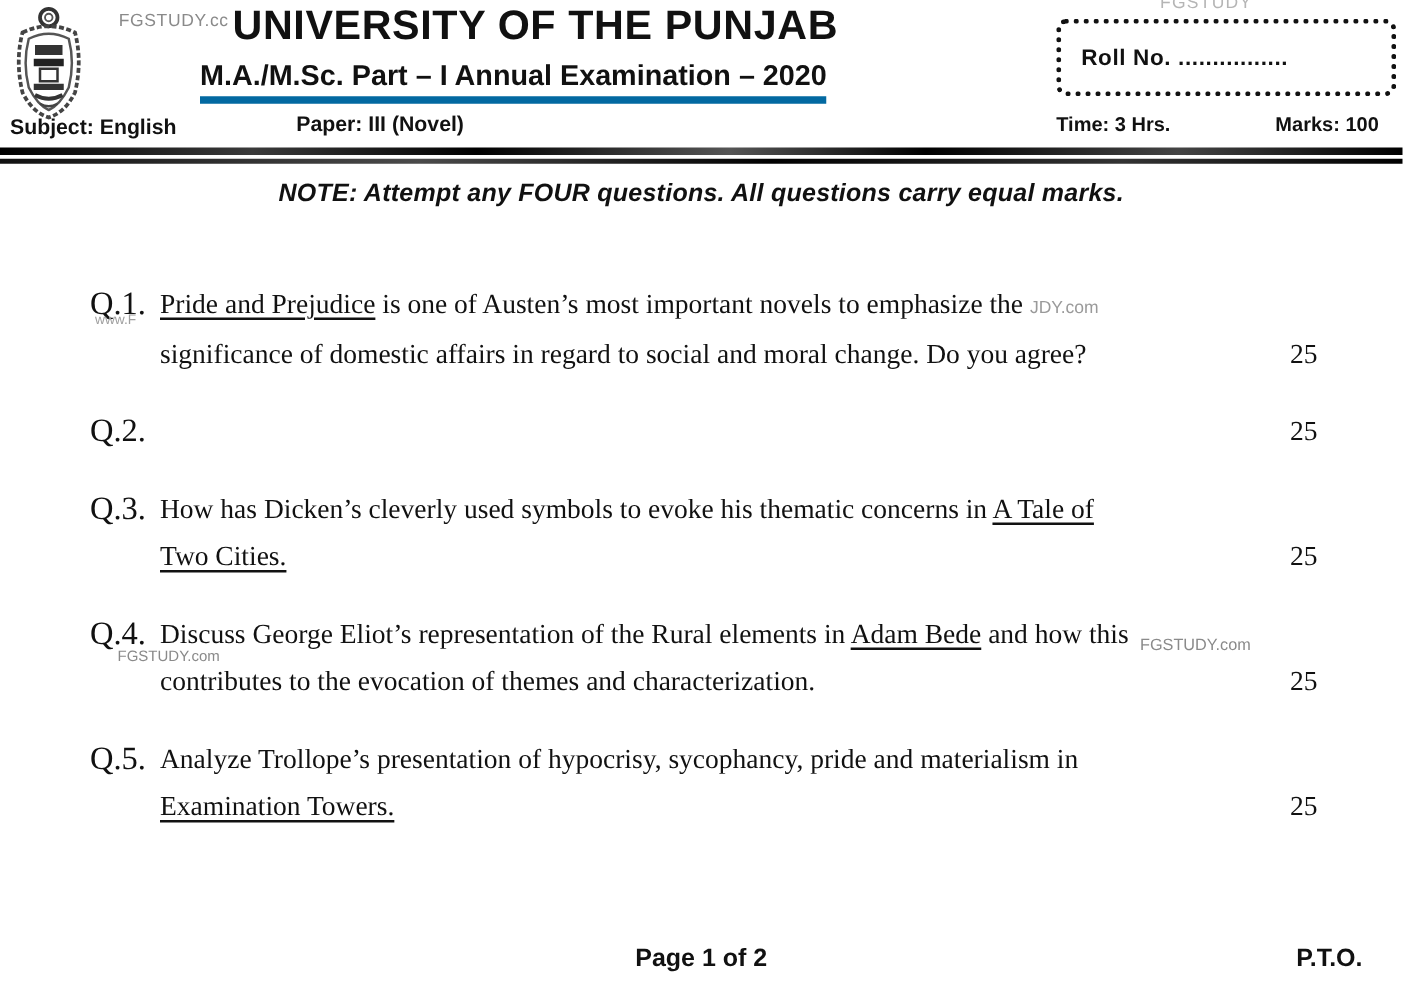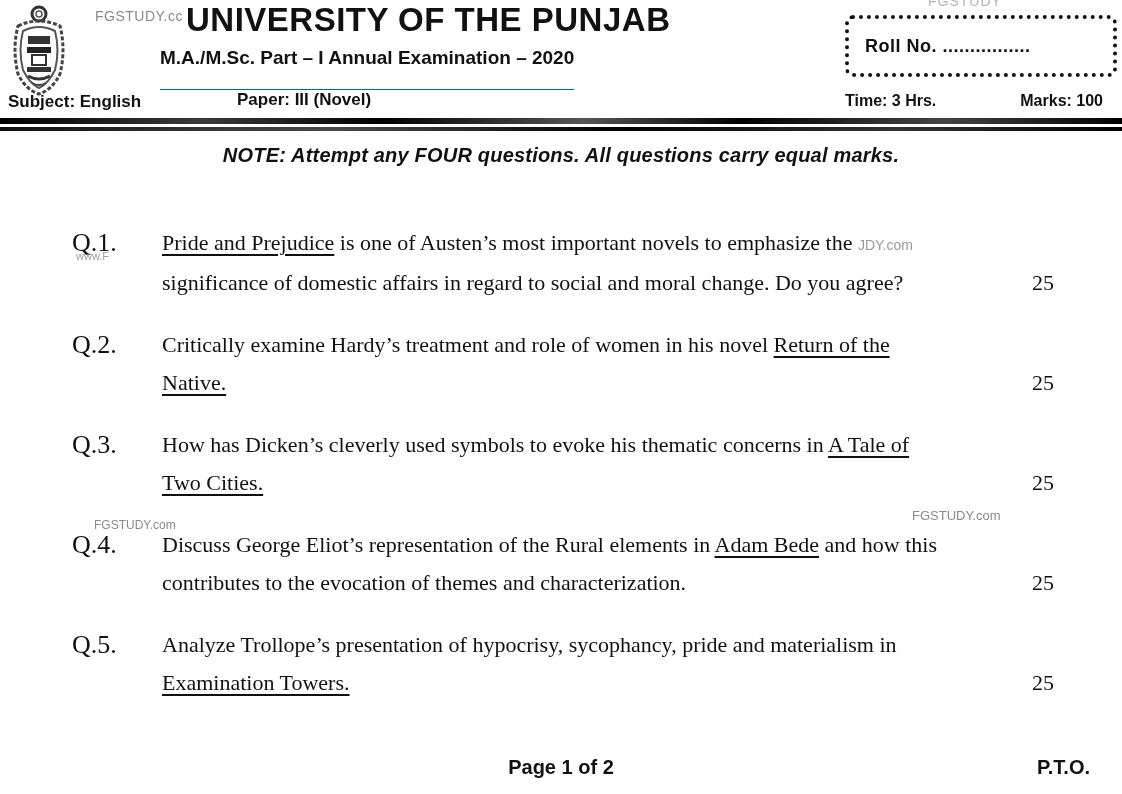--- a/index.html
+++ b/index.html
@@ -12,22 +12,22 @@
   .logo{position:absolute;left:8px;top:4px;width:62px;height:94px;}
   .wm{position:absolute;color:#8a8a8a;font-family:"Liberation Sans",sans-serif;font-weight:normal;}
   .wm-title{left:95px;top:8px;font-size:14px;letter-spacing:.5px;}
   .wm-topright{left:928px;top:-7px;font-size:14px;color:#b5b5b5;letter-spacing:1px;}
   .uni-title{
     position:absolute;left:186px;top:1px;width:545px;
     font-size:33px;font-weight:bold;letter-spacing:.5px;white-space:nowrap;
   }
   .exam-line{
     position:absolute;left:160px;top:47px;
-    font-size:19px;font-weight:bold;white-space:nowrap;
-    border-bottom:1px solid #0369a1;padding-bottom:20px;
+    font-size:23px;font-weight:bold;white-space:nowrap;
+    border-bottom:6px solid #0369a1;padding-bottom:3px;
   }
   .subject{position:absolute;left:8px;top:92px;font-size:17px;font-weight:bold;}
   .paper{position:absolute;left:237px;top:90px;font-size:17px;font-weight:bold;}
   .roll-box{
     position:absolute;left:845px;top:15px;width:248px;height:54px;
     border:4px dotted #111;border-radius:8px;
     display:flex;align-items:center;padding-left:16px;
     font-size:18px;font-weight:bold;letter-spacing:.5px;
   }
   .time-marks{
@@ -44,21 +44,21 @@
   }
   
   .questions{position:absolute;left:0;top:224px;width:1122px;}
   .q-row{position:relative;display:flex;margin-bottom:24px;padding-left:72px;}
   .q-num{
     width:56px;flex:0 0 56px;
     font-family:"Liberation Serif",serif;font-size:26px;line-height:38px;
   }
   .q-text{
     width:905px;
-    font-family:"Liberation Serif",serif;font-size:22px;line-height:38px;margin-left:34px;
+    font-family:"Liberation Serif",serif;font-size:22px;line-height:38px;
   }
   .u{text-decoration:underline;text-decoration-thickness:2px;text-underline-offset:4px;}
   .q-marks{
     position:absolute;right:68px;bottom:0;
     font-family:"Liberation Serif",serif;font-size:22px;line-height:38px;
   }
   .wm-inline{color:#9a9a9a;font-size:14px;font-family:"Liberation Sans",sans-serif;}
   .wm-q1label{left:76px;top:250px;font-size:11px;color:#9f9f9f;}
   .wm-q4left{left:94px;top:518px;font-size:12px;}
   .wm-q4right{left:912px;top:508px;font-size:13px;}
@@ -114,24 +114,20 @@
     <div class="q-num">Q.1.</div>
     <div class="q-text">
       <span class="u">Pride and Prejudice</span><span> is one of Austen’s most important novels to emphasize the </span><span class="wm-inline">JDY.com</span><br>
       <span>significance of domestic affairs in regard to social and moral change. Do you agree?</span>
     </div>
     <div class="q-marks">25</div>
   </div>
 
   <div class="q-row">
     <div class="q-num">Q.2.</div>
-    <div class="q-text">
-      <span>Critically examine Hardy’s treatment and role of women in his novel </span><span class="u">Return of the</span><br>
-      <span class="u">Native.</span>
-    </div>
     <div class="q-marks">25</div>
   </div>
 
   <div class="q-row">
     <div class="q-num">Q.3.</div>
     <div class="q-text">
       <span>How has Dicken’s cleverly used symbols to evoke his thematic concerns in </span><span class="u">A Tale of</span><br>
       <span class="u">Two Cities.</span>
     </div>
     <div class="q-marks">25</div>

